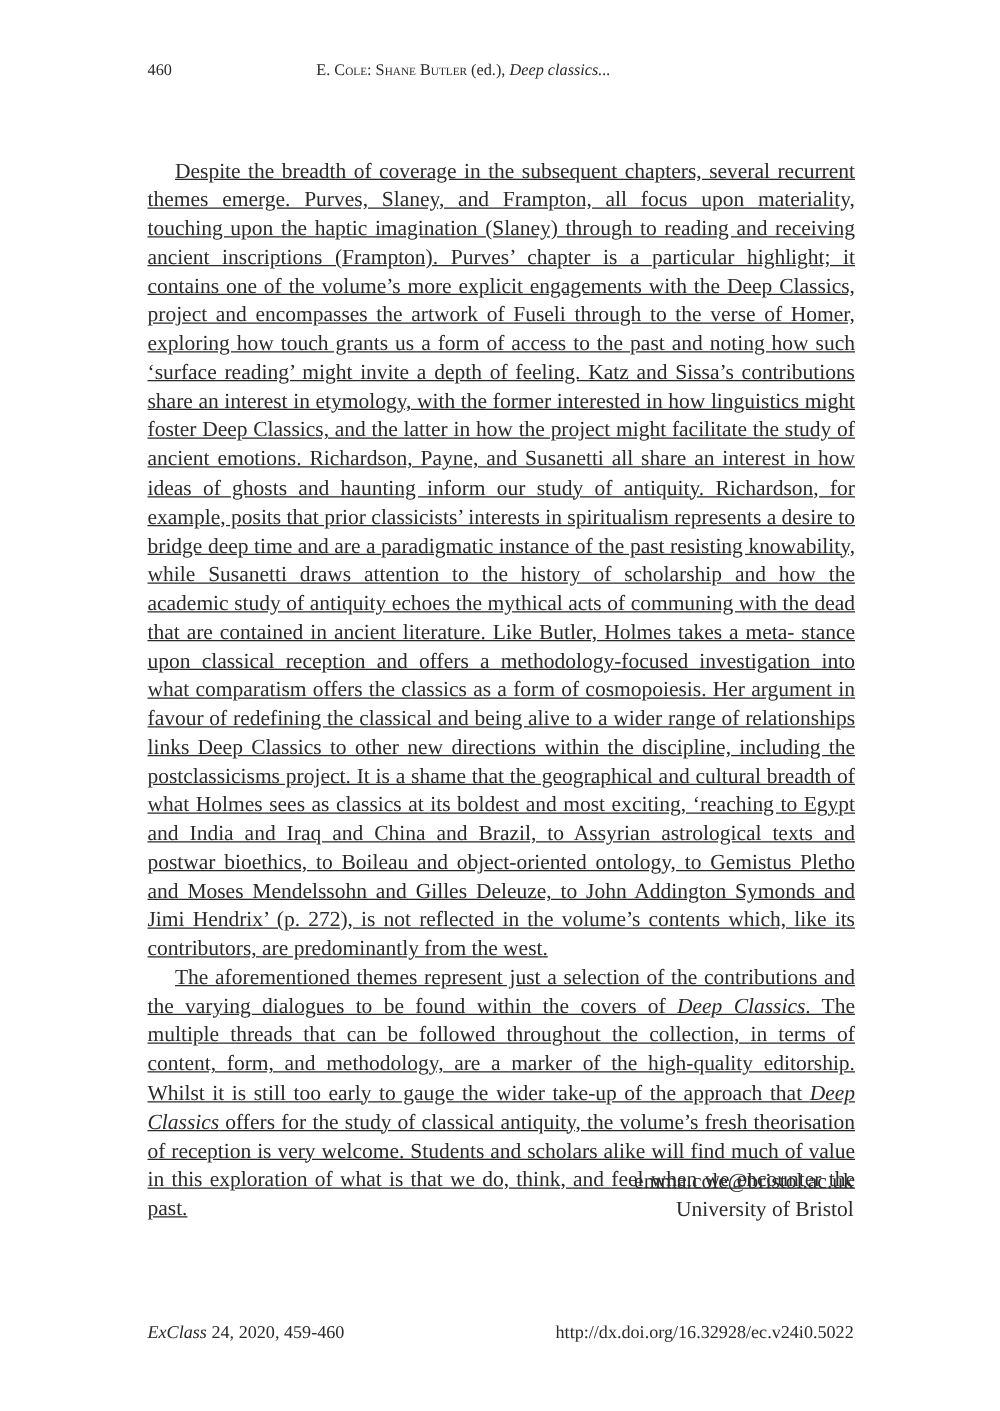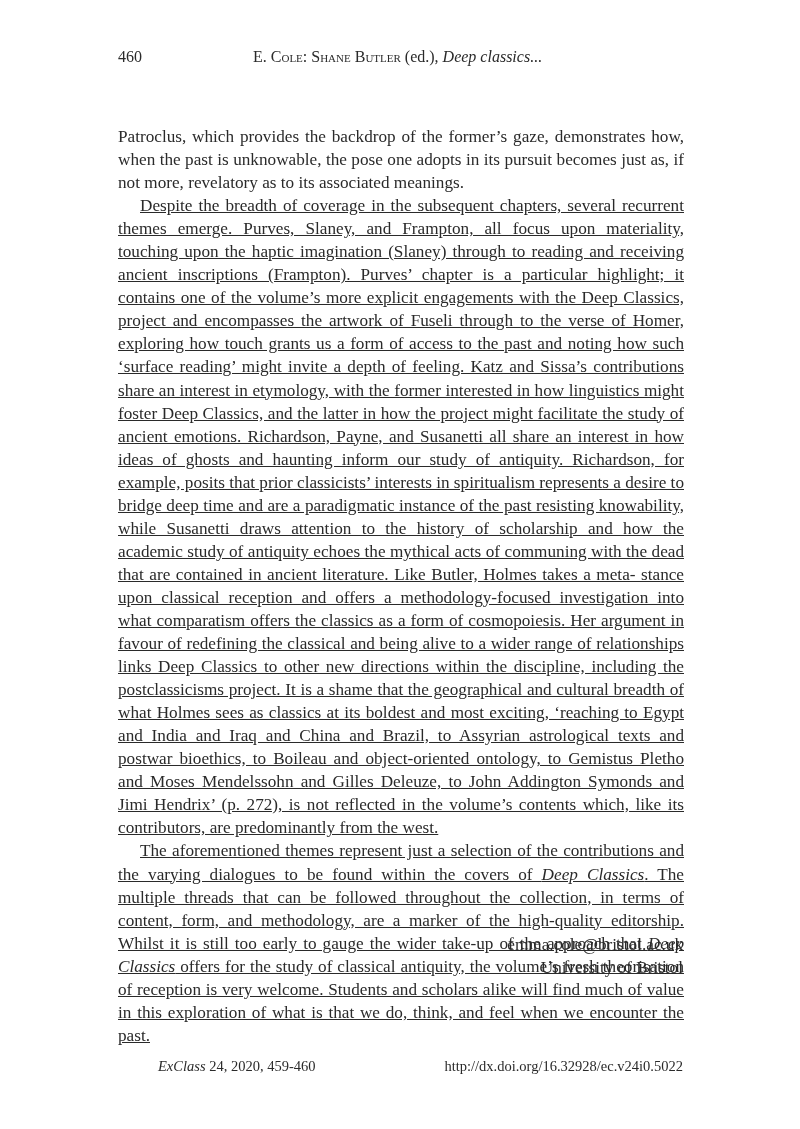--- a/index.html
+++ b/index.html
@@ -1,40 +1,39 @@
 <!DOCTYPE html>
 <html><head>
 <meta charset="utf-8">
 <style>
   html, body { margin: 0; padding: 0; background: #ffffff; }
   body { width: 800px; height: 1129px; position: relative; overflow: hidden;
          font-family: "Liberation Serif", "DejaVu Serif", serif; color: #2a2a2a; }
-  .header { position: absolute; top: 48px; left: 118px; width: 565px; height: 22px; font-size: 16px; }
+  .header { position: absolute; top: 48px; left: 118px; width: 565px; height: 22px; font-size: 13px; }
   .page-num { position: absolute; left: 0; top: 0; }
   .running-head { position: absolute; left: 135px; top: 0; white-space: nowrap; }
   .sc { font-variant: small-caps; }
   .body-text { position: absolute; top: 125px; left: 118px; width: 566px; font-size: 17.2px; line-height: 23.05px; }
   .body-text p { margin: 0; text-align: justify; hyphens: manual; }
   .body-text p.indent { text-indent: 22px; text-decoration: underline; }
   .signature { position: absolute; top: 933px; right: 117px; text-align: right; font-size: 17.2px; line-height: 23px; }
   .footer { position: absolute; top: 1058px; left: 118px; width: 565px; font-size: 14.5px; }
-  .journal { position: absolute; left: 0; top: 0; margin-left: 40px; }
+  .journal { position: absolute; left: 0; top: 0; }
   .doi { position: absolute; right: 0; top: 0; }
   em { font-style: italic; }
 </style>
 </head>
 <body>
 
 <div class="header">
   <span class="page-num">460</span>
   <span class="running-head"><span class="sc">E. Cole</span><span>: </span><span class="sc">Shane Butler</span><span> (ed.), </span><em>Deep classics...</em></span>
 </div>
 
 <div class="body-text">
-  <p><span>Patroclus, which provides the backdrop of the former’s gaze, demonstrates how, when the past is unknowable, the pose one adopts in its pursuit becomes just as, if not more, revelatory as to its associated meanings.</span></p>
   <p class="indent"><span>Despite the breadth of coverage in the subsequent chapters, several recur­rent themes emerge. Purves, Slaney, and Frampton, all focus upon materiality, touching upon the haptic imagination (Slaney) through to reading and receiv­ing ancient inscriptions (Frampton). Purves’ chapter is a particular highlight; it contains one of the volume’s more explicit engagements with the Deep Classics, project and encompasses the artwork of Fuseli through to the verse of Homer, exploring how touch grants us a form of access to the past and noting how such ‘surface reading’ might invite a depth of feeling. Katz and Sissa’s contributions share an interest in etymology, with the former interested in how linguistics might foster Deep Classics, and the latter in how the project might facilitate the study of ancient emotions. Richardson, Payne, and Susanetti all share an interest in how ideas of ghosts and haunting inform our study of antiquity. Richard­son, for example, posits that prior classicists’ interests in spiritualism represents a desire to bridge deep time and are a paradigmatic instance of the past resisting knowability, while Susanetti draws attention to the history of scholarship and how the academic study of antiquity echoes the mythical acts of communing with the dead that are contained in ancient literature. Like Butler, Holmes takes a meta- stance upon classical reception and offers a methodology-focused inves­tigation into what comparatism offers the classics as a form of cosmopoiesis. Her argument in favour of redefining the classical and being alive to a wider range of relationships links Deep Classics to other new directions within the discipline, including the postclassicisms project. It is a shame that the geographical and cultural breadth of what Holmes sees as classics at its boldest and most exciting, ‘reaching to Egypt and India and Iraq and China and Brazil, to Assyrian astro­logical texts and postwar bioethics, to Boileau and object-oriented ontology, to Gemistus Pletho and Moses Mendelssohn and Gilles Deleuze, to John Addington Symonds and Jimi Hendrix’ (p. 272), is not reflected in the volume’s contents which, like its contributors, are predominantly from the west.</span></p>
   <p class="indent"><span>The aforementioned themes represent just a selection of the contributions and the varying dialogues to be found within the covers of </span><em>Deep Classics</em><span>. The multiple threads that can be followed throughout the collection, in terms of content, form, and methodology, are a marker of the high-quality editorship. Whilst it is still too early to gauge the wider take-up of the approach that </span><em>Deep Classics</em><span> offers for the study of classical antiquity, the volume’s fresh theorisa­tion of reception is very welcome. Students and scholars alike will find much of value in this exploration of what is that we do, think, and feel when we encou­nter the past.</span></p>
 </div>
 
 <div class="signature">
   <div>emma.cole@bristol.ac.uk</div>
   <div>University of Bristol</div>
 </div>
 
 <div class="footer">

